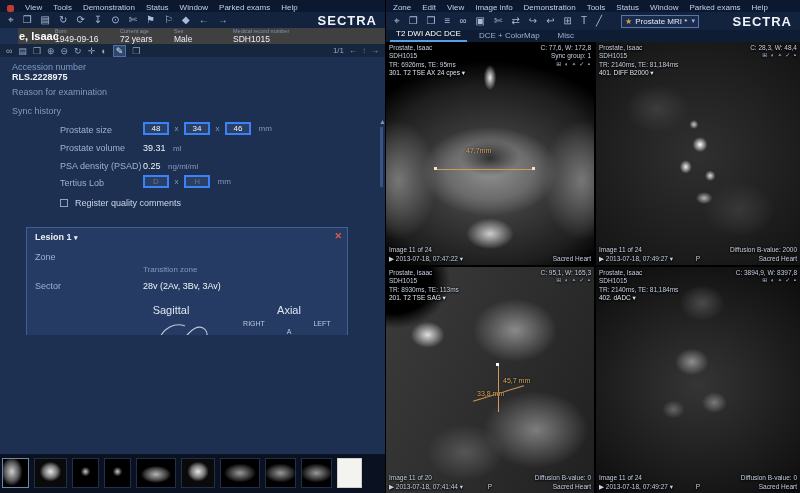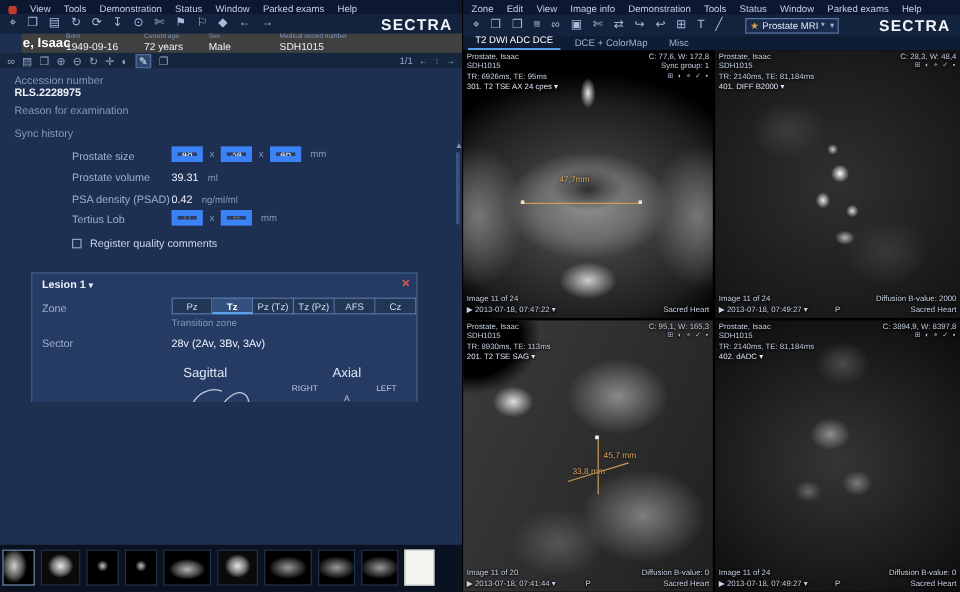--- a/index.html
+++ b/index.html
@@ -29,21 +29,21 @@
   .subbar { display:flex; align-items:center; gap:6px; height:13px;
     background:#16263f; color:#8fa6c9; font-size:9px; padding:0 6px; }
   .subbar .hl { background:#2e466c; border:1px solid #53719f; color:#e2ebf7; padding:0 2px; }
   .subbar .right { margin-left:auto; display:flex; gap:5px; align-items:center; font-size:8px; }
 
   .form { position:relative; height:278px; background:#1e3052; font-size:9px; overflow:hidden; }
   .muted { color:#8398bc; } .white { color:#eef3fa; }
   .abs { position:absolute; }
   .fld { position:absolute; left:32px; color:#9db0d0;margin-left:28px; }
   .valcol { position:absolute; left:143px; }
-  .ibox { width:26px; height:13px; background:#2a3f66; border:5px solid #3b82f6;
+  .ibox { width:26px; height:13px; background:#2a3f66; border:2px solid #3b82f6;
     color:#eef3fa; font-size:8px; text-align:center; font-family:"Liberation Sans",sans-serif; }
   .x { color:#8398bc; font-size:8px; padding:0 3px; }
   .unit { color:#8398bc; font-size:8px; padding-left:5px; }
   .chk { display:inline-block; width:8px; height:8px; border:1px solid #8fa3c0;
     vertical-align:-1px; margin-right:7px; background:transparent; }
   .scroll { position:absolute; right:1px; top:62px; width:5px; height:330px; }
   .scroll .arr { color:#7e93b8; font-size:7px; line-height:6px; }
   .scroll .trk { width:3px; height:60px; background:#3a5380; margin:2px auto 0; }
 
   .lesion { position:absolute; left:26px; top:170px; width:322px; height:225px;
@@ -220,21 +220,21 @@
     </div>
 
     <div class="fld" style="top:86px">Prostate volume</div>
     <div class="valcol white" style="top:86px">
       <span>39.31</span>
       <span class="unit">ml</span>
     </div>
 
     <div class="fld" style="top:104px">PSA density (PSAD)</div>
     <div class="valcol white" style="top:104px">
-      <span>0.42</span>
+      <span>0.25</span>
       <span class="unit">ng/ml/ml</span>
     </div>
 
     <div class="fld" style="top:121px">Tertius Lob</div>
     <div class="valcol" style="top:118px">
       <input class="ibox" style="color: rgb(131, 152, 188);" placeholder="D">
       <span class="x">x</span>
       <input class="ibox" style="color: rgb(131, 152, 188);" placeholder="H">
       <span class="unit">mm</span>
     </div>
@@ -244,28 +244,20 @@
     </div>
 
     <div class="lesion">
       <div class="hdr">
         <span>Lesion 1</span>
         <span style="font-size:7px">▾</span>
       </div>
       <div class="close">✕</div>
 
       <div class="abs" style="left:8px;top:24px;color:#9db0d0">Zone</div>
-      <div class="zoneseg">
-        <div class="zbtn">Pz</div>
-        <div class="zbtn sel">Tz</div>
-        <div class="zbtn">Pz (Tz)</div>
-        <div class="zbtn">Tz (Pz)</div>
-        <div class="zbtn">AFS</div>
-        <div class="zbtn">Cz</div>
-      </div>
       <div class="hint">Transition zone</div>
 
       <div class="abs" style="left:8px;top:53px;color:#9db0d0">Sector</div>
       <div class="abs white" style="left:116px;top:53px">28v (2Av, 3Bv, 3Av)</div>
 
       <svg style="position:absolute;left:72px;top:70px" width="250" height="156" viewBox="0 0 250 156">
         <g fill="none" stroke="#cdd8e6" stroke-width="1.1" opacity="0.9">
           <path d="M58,42 C44,46 36,64 37,88 C38,110 48,126 60,128 C72,126 80,110 80,92 C80,70 72,46 58,42 Z"></path>
           <path d="M78,56 C84,38 96,26 104,30 C112,34 108,52 98,64 C90,72 80,66 78,56 Z"></path>
           <path d="M60,42 C64,30 76,24 86,28"></path>

